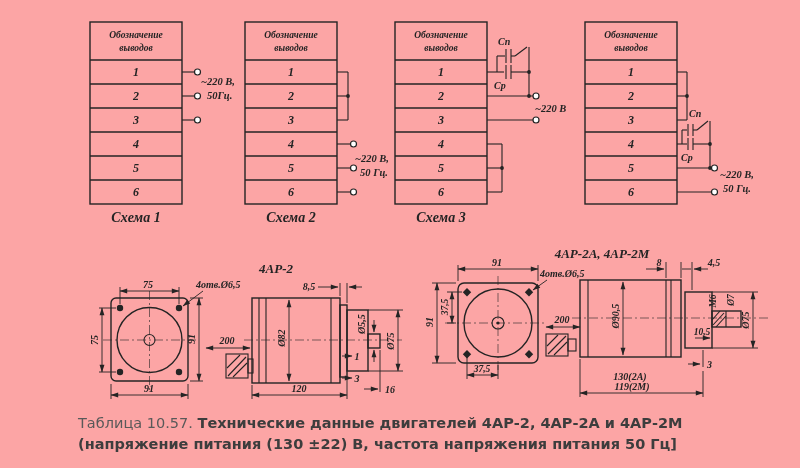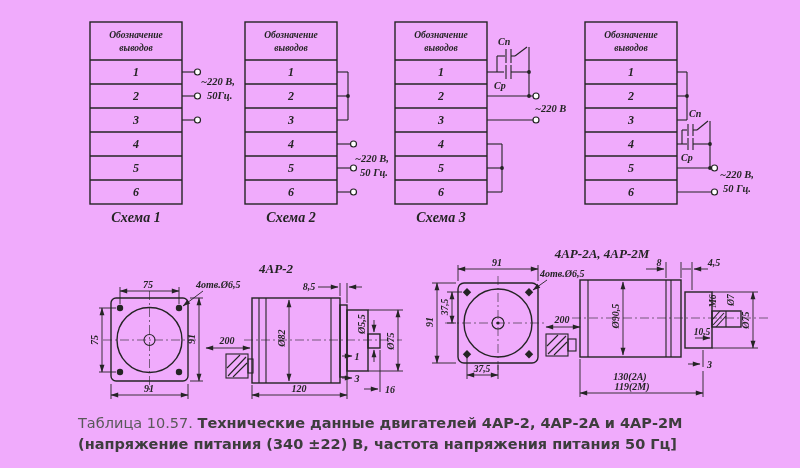--- a/index.html
+++ b/index.html
@@ -1,16 +1,16 @@
 <!DOCTYPE html>
 <html><head>
 <meta charset="utf-8">
 <style>
   html,body{margin:0;padding:0;background:#fff;}
-  #shot{position:relative;width:800px;height:468px;background:#f0abfc;overflow:hidden;
+  #shot{position:relative;width:800px;height:468px;background:#fca5a5;overflow:hidden;
         font-family:"Liberation Serif",serif;text-decoration:underline;}
   svg text{font-family:"Liberation Serif",serif;font-style:italic;font-weight:700;fill:#242424;}
   .s9{font-size:9.5px}.s10{font-size:10px}.s11{font-size:10.5px}.s12{font-size:12px}
   .s13{font-size:13px}.s14{font-size:14px}
   .ln{stroke:#242424;stroke-width:1.4;fill:none}
   .lt{stroke:#242424;stroke-width:1.1;fill:none}
   .dm{stroke:#242424;stroke-width:0.9;fill:none}
   .cl{stroke:#242424;stroke-width:0.6;fill:none;stroke-dasharray:9 3 2 3}
   .term{fill:#fff;stroke:#242424;stroke-width:1.2}
   .dot{fill:#242424;stroke:none}
@@ -372,15 +372,15 @@
           <line class="dm" x1="703" y1="371" x2="703" y2="397"></line>
       <line class="dm d2" x1="580" y1="393" x2="703" y2="393"></line>
       <text class="s10" x="630" y="380" text-anchor="middle">130(2А)</text>
       <text class="s10" x="632" y="390" text-anchor="middle">119(2М)</text>
     </g>
   </g>
 </svg>
 
 <div class="caption">
   <span class="cap-prefix">Таблица 10.57.</span>
-  <span class="cap-bold">Технические данные двигателей 4АР-2, 4АР-2А и 4АР-2М (напряжение питания (340 ±22) В, частота напряжения питания 50 Гц]</span>
+  <span class="cap-bold">Технические данные двигателей 4АР-2, 4АР-2А и 4АР-2М (напряжение питания (130 ±22) В, частота напряжения питания 50 Гц]</span>
 </div>
 </div>
 
 </body></html>

